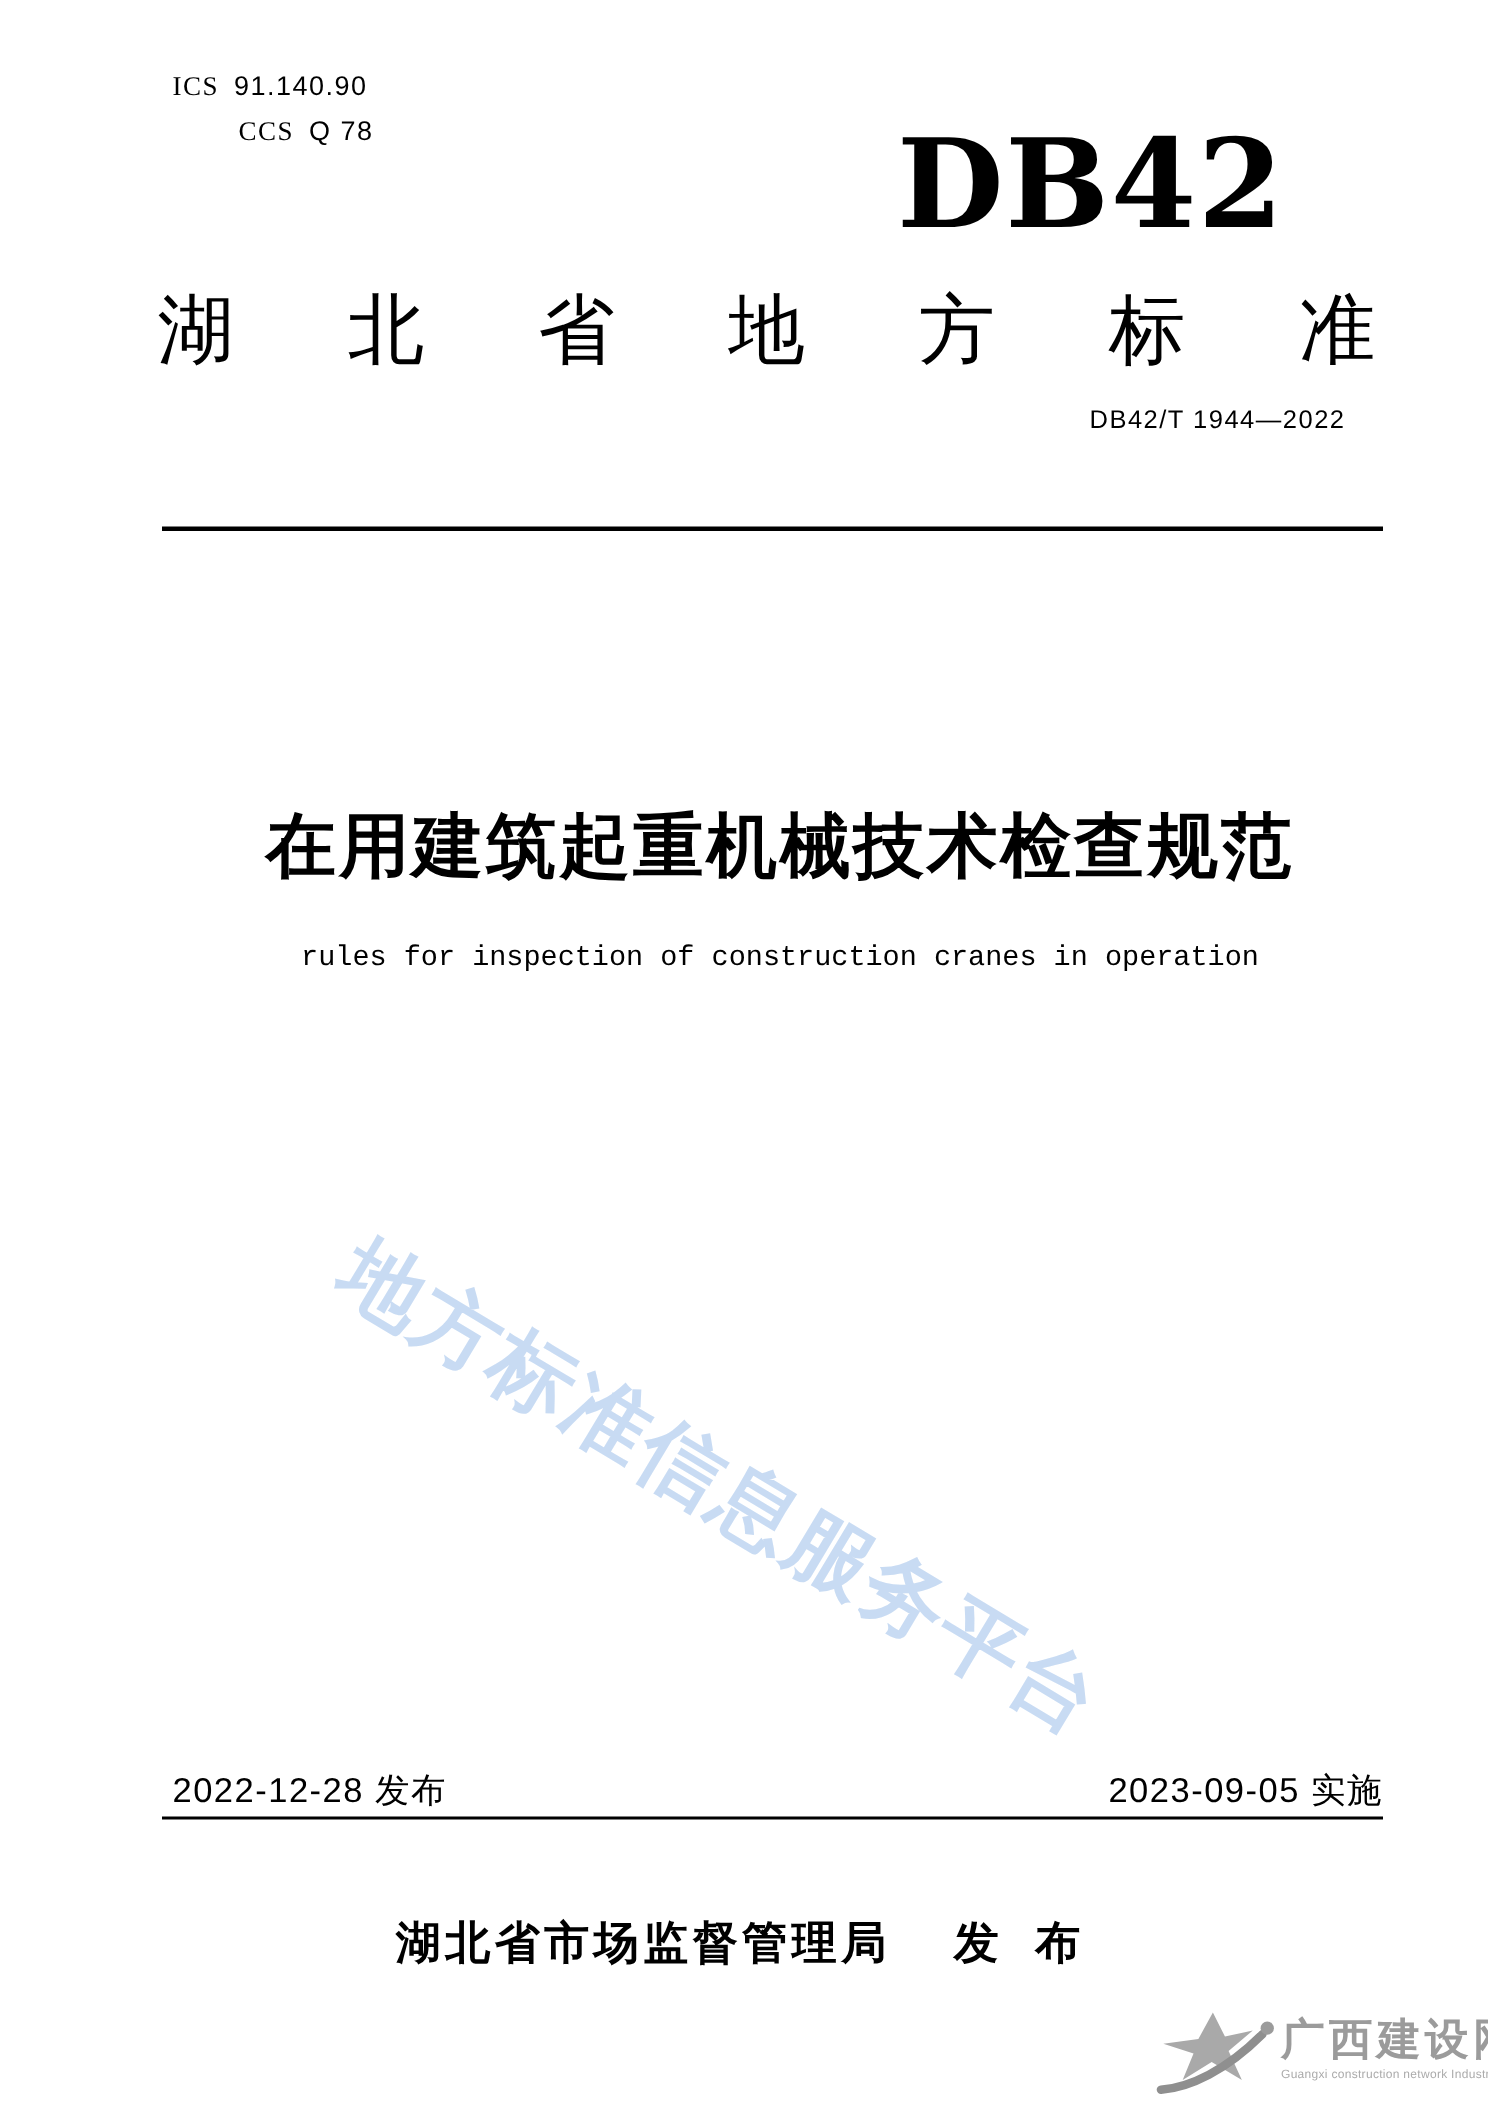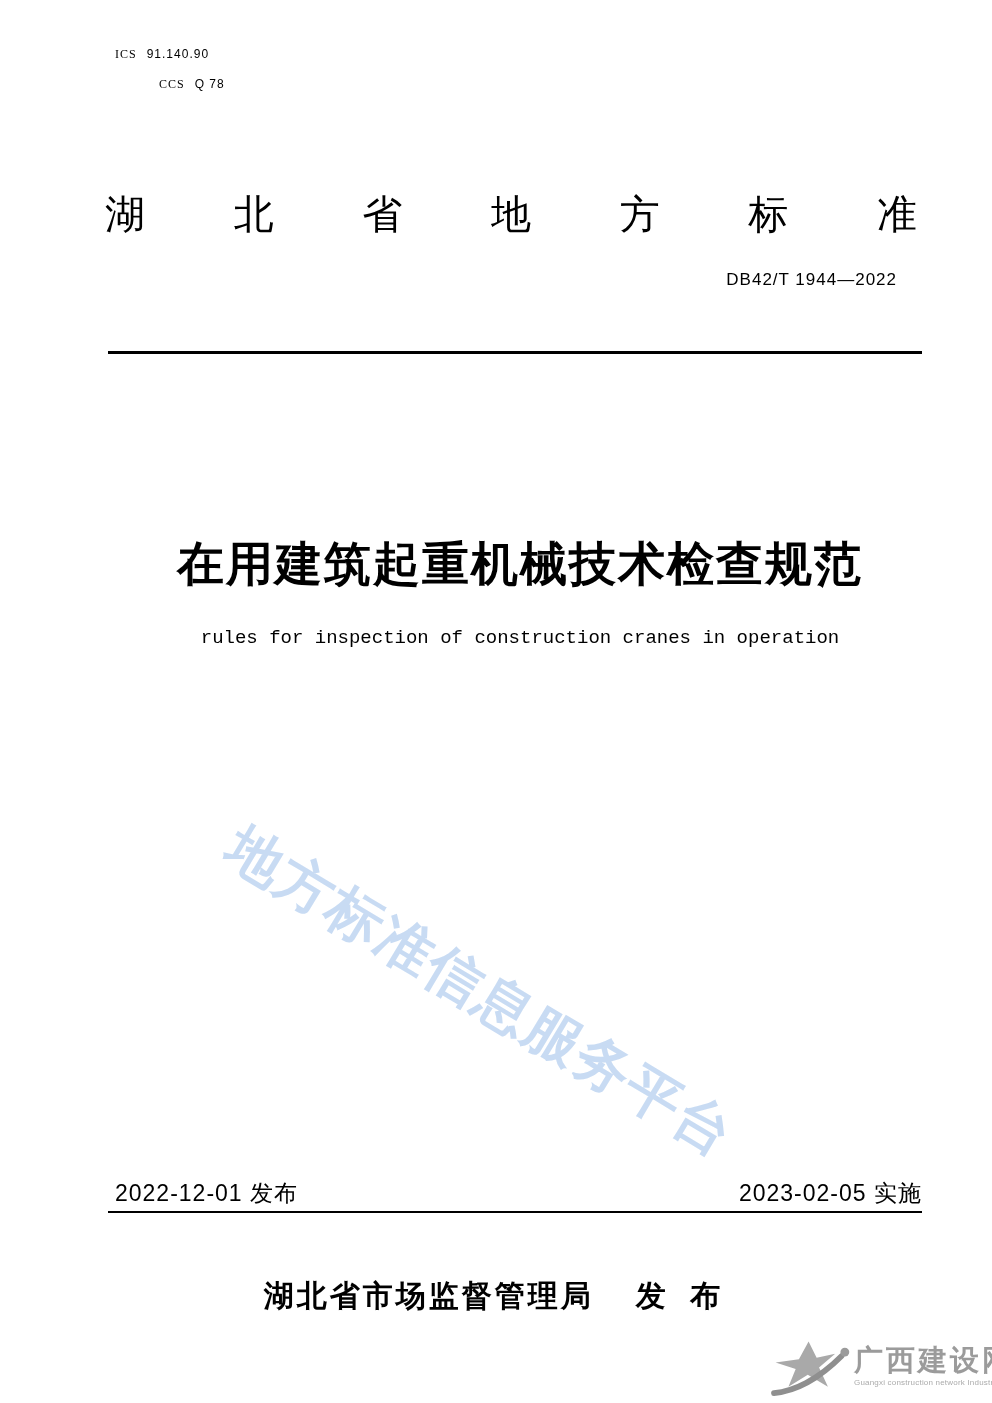--- a/index.html
+++ b/index.html
@@ -5,34 +5,34 @@
   html,body{margin:0;padding:0;background:#ffffff;}
   .page{
     position:relative;
     width:992px;height:1403px;
     background:#ffffff;
     color:#000;
     font-family:"Liberation Sans",sans-serif;
     overflow:hidden;
   }
   
-  .code-line{position:absolute;left:115px;font-size:12px;line-height:1;letter-spacing:1px;white-space:nowrap;}
+  .code-line{position:absolute;left:115px;font-size:18px;line-height:1;letter-spacing:1px;white-space:nowrap;}
   .code-line .lbl{font-family:"Liberation Serif",serif;letter-spacing:1px;margin-right:10px;}
   .code-ics{top:48px;}
   .code-ccs{top:78px;margin-left:44px;}
   
   .db-code{
     position:absolute;left:598px;top:82px;
     font-family:"DejaVu Serif","Liberation Serif",serif;
     font-weight:bold;font-size:82px;line-height:1;letter-spacing:1px;
   }
   
   .standard-name{
     position:absolute;left:105px;top:192px;width:812px;
-    font-size:40px;line-height:1.1;font-weight:500;
+    font-size:51px;line-height:1.1;font-weight:500;
     text-align:justify;text-align-last:justify;white-space:nowrap;
   }
   .standard-number{
     position:absolute;right:95px;top:271px;
     font-size:17px;line-height:1;letter-spacing:1px;white-space:nowrap;
   }
   .rule{position:absolute;background:#000;}
   .rule-top{left:108px;top:351px;width:814px;height:3px;}
   .rule-bottom{left:108px;top:1211px;width:814px;height:2px;}
   
@@ -82,34 +82,35 @@
 
 <div class="page">
 
   <div class="code-line code-ics">
     <span class="lbl">ICS</span><span>91.140.90</span>
   </div>
   <div class="code-line code-ccs">
     <span class="lbl">CCS</span><span>Q 78</span>
   </div>
 
+  <div class="db-code">DB42</div>
 
   <div class="standard-name">湖北省地方标准</div>
 
   <div class="standard-number">DB42/T 1944—2022</div>
 
   <div class="rule rule-top"></div>
 
   <div class="title-cn">在用建筑起重机械技术检查规范</div>
   <div class="title-en">rules for inspection of construction cranes in operation</div>
 
   <div class="watermark" style="color: rgb(195, 216, 242);">地方标准信息服务平台</div>
 
-  <div class="date date-issued">2022-12-01 发布</div>
-  <div class="date date-implemented">2023-02-05 实施</div>
+  <div class="date date-issued">2022-12-28 发布</div>
+  <div class="date date-implemented">2023-09-05 实施</div>
 
   <div class="rule rule-bottom"></div>
 
   <div class="publisher-row">
     <span class="pub-name">湖北省市场监督管理局</span><span class="pub-label">发 布</span>
   </div>
 
   <div class="gx-logo">
     <svg class="star" viewBox="0 0 100 72" xmlns="http://www.w3.org/2000/svg">
       <polygon points="47,2 57,22 80,17 60,34 71,58 46,43 22,58 31,36 6,28 35,24" fill="#a9a9a9"></polygon>

